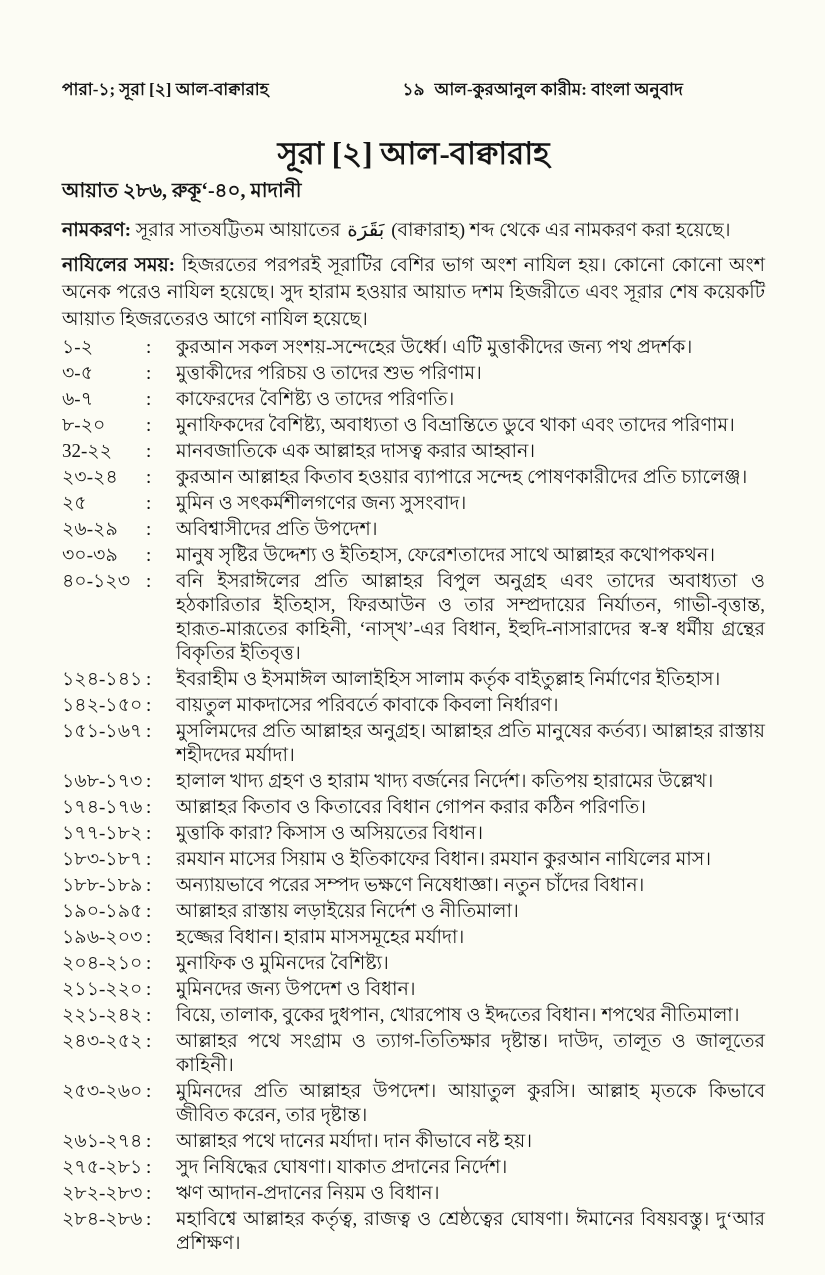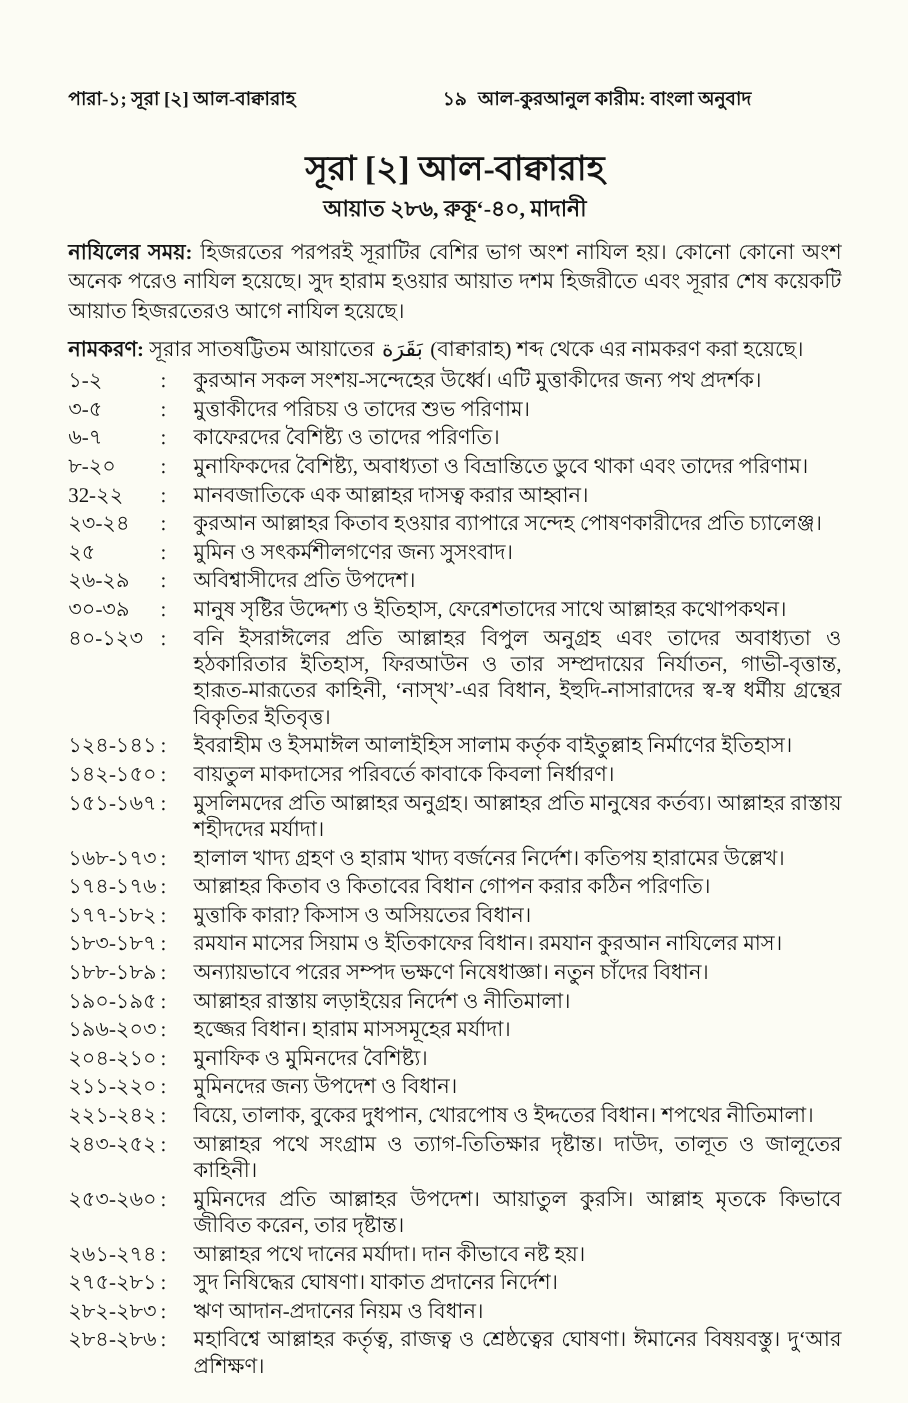--- a/index.html
+++ b/index.html
@@ -36,21 +36,21 @@
     margin:36px 0 0 0;
     font-size:31px;
     font-weight:bold;
     text-align:center;
     line-height:36px;
   }
   .surah-subtitle{
     margin-top:5px;
     font-size:20px;
     font-weight:bold;
-    text-align:center;
+    text-align:left;
     line-height:26px;
   }
   
   .para{
     margin:13px 0 0 0;
     font-size:19px;
     line-height:27px;
     text-align:justify;
   }
   .para + .para{margin-top:8px;}
@@ -88,28 +88,28 @@
 
   <header class="running-head">
     <span class="rh-left">পারা-১; সূরা [২] আল-বাক্বারাহ</span>
     <span class="rh-center">১৯</span>
     <span class="rh-right">আল-কুরআনুল কারীম: বাংলা অনুবাদ</span>
   </header>
 
   <h1 class="surah-title">সূরা [২] আল-বাক্বারাহ</h1>
   <div class="surah-subtitle">আয়াত ২৮৬, রুকূ‘-৪০, মাদানী</div>
 
-  <p class="para"><span class="lead">নাযিলের সময়:</span>
-    <span>হিজরতের পরপরই সূরাটির বেশির ভাগ অংশ নাযিল হয়। কোনো কোনো অংশ অনেক পরেও নাযিল হয়েছে। সুদ হারাম হওয়ার আয়াত দশম হিজরীতে এবং সূরার শেষ কয়েকটি আয়াত হিজরতেরও আগে নাযিল হয়েছে।</span></p>
-
   <p class="para"><span class="lead">নামকরণ:</span>
     <span>সূরার সাতষট্টিতম আয়াতের</span>
     <span class="arabic">بَقَرَة</span>
     <span>(বাক্বারাহ) শব্দ থেকে এর নামকরণ করা হয়েছে।</span></p>
 
+  <p class="para"><span class="lead">নাযিলের সময়:</span>
+    <span>হিজরতের পরপরই সূরাটির বেশির ভাগ অংশ নাযিল হয়। কোনো কোনো অংশ অনেক পরেও নাযিল হয়েছে। সুদ হারাম হওয়ার আয়াত দশম হিজরীতে এবং সূরার শেষ কয়েকটি আয়াত হিজরতেরও আগে নাযিল হয়েছে।</span></p>
+
 
   <div class="topics" id="topics-list">
     <div class="topic-row">
       <span class="range">১-২</span>
       <span class="sep">:</span>
       <span class="desc">কুরআন সকল সংশয়-সন্দেহের উর্ধ্বে। এটি মুত্তাকীদের জন্য পথ প্রদর্শক।</span>
     </div>
 
     <div class="topic-row">
       <span class="range">৩-৫</span>

